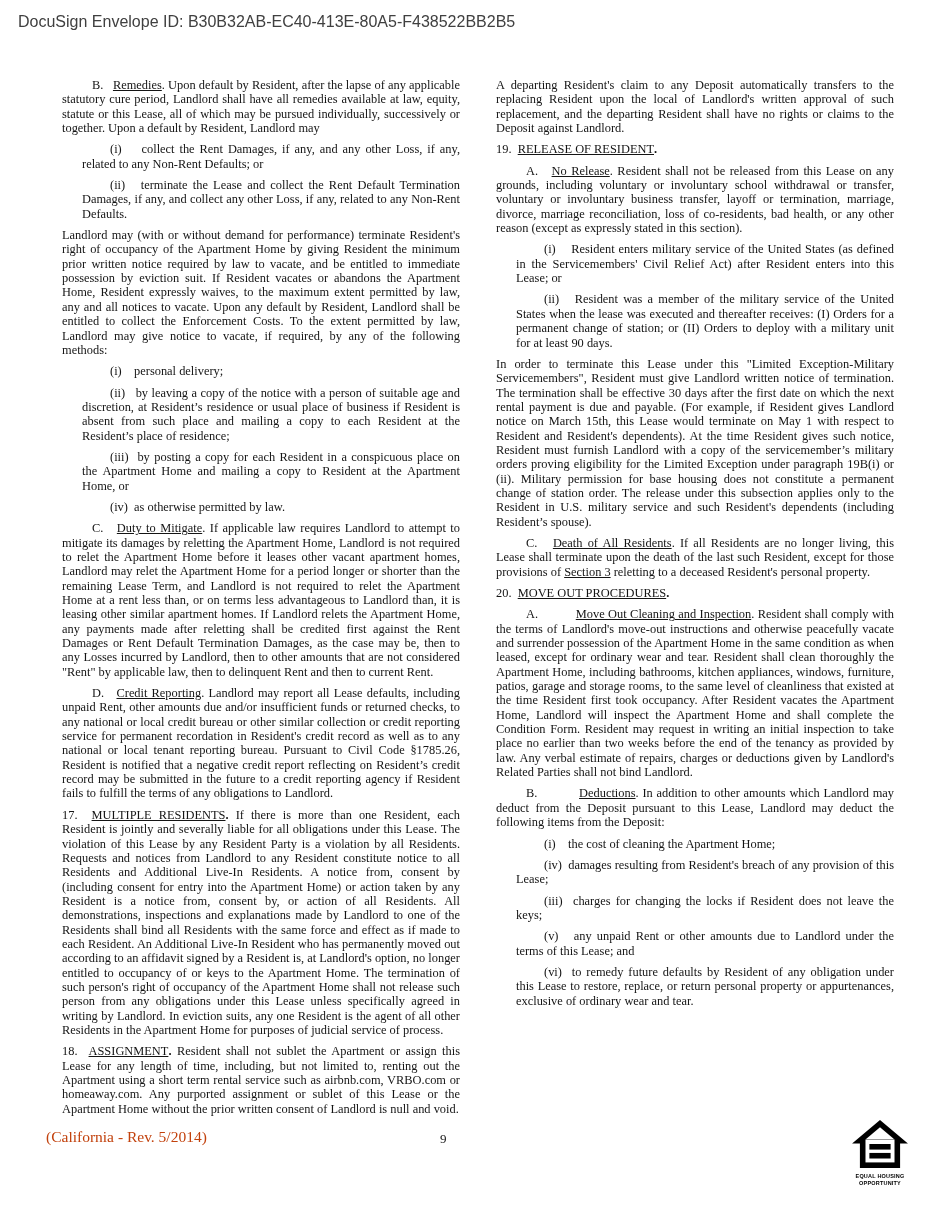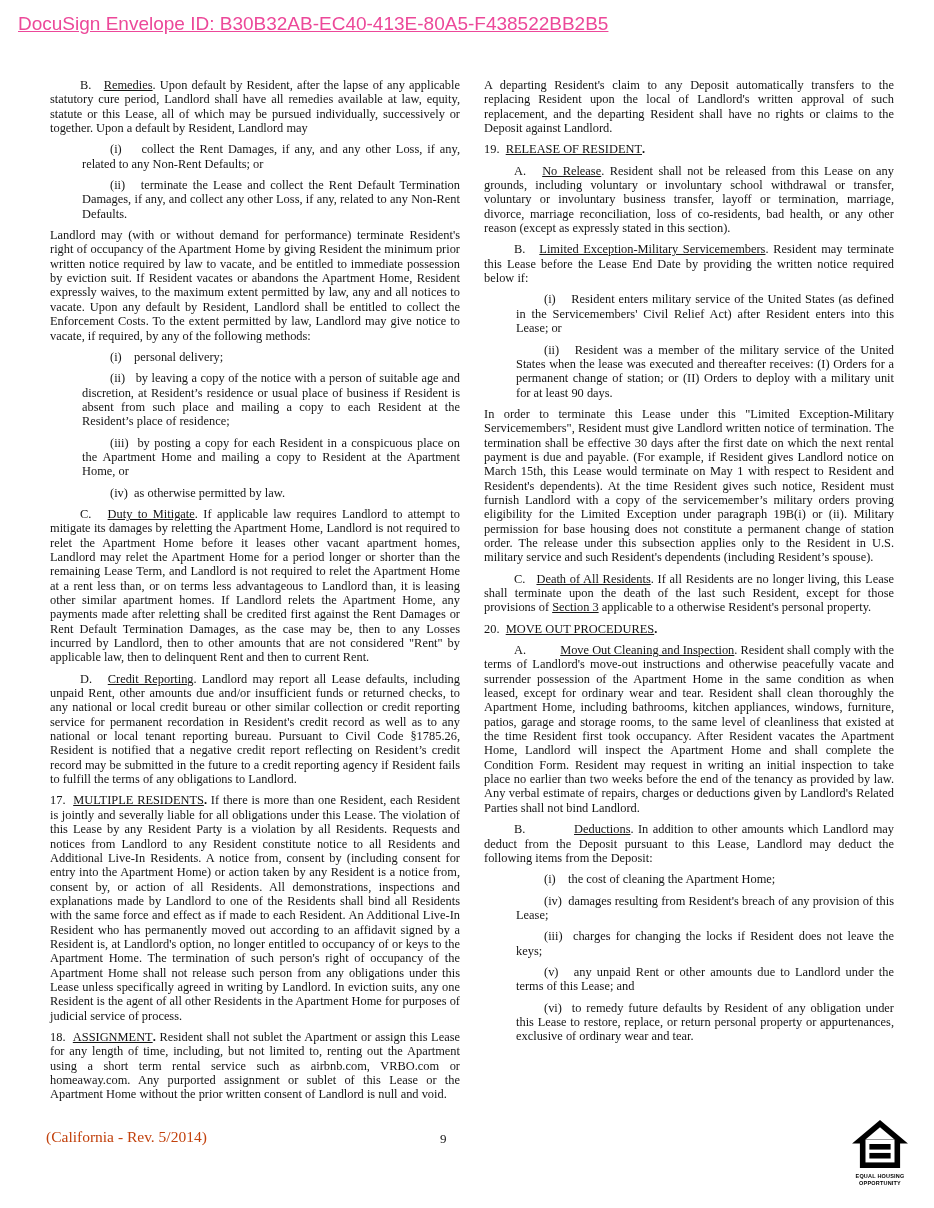--- a/index.html
+++ b/index.html
@@ -10,39 +10,38 @@
     background: #ffffff;
     overflow: hidden;
     font-family: "Liberation Serif", serif;
     color: #141414;
   }
   .docusign-header {
     position: absolute;
     top: 13px;
     left: 18px;
     font-family: "Liberation Sans", sans-serif;
-    font-size: 19px;
-    color: #ec4899;
+    font-size: 16px;
+    color: #404040;
     white-space: nowrap;
-    text-decoration: underline;
   }
   .content {
     position: absolute;
     top: 78px;
     left: 46px;
     display: flex;
     gap: 20px;
   }
   .column {
     width: 414px;
     font-size: 12.4px;
     line-height: 14.35px;
     text-align: justify;
   }
-  .column p { margin: 0 0 7px 4px; }
+  .column p { margin: 0 0 7px 16px; }
   .para  { text-indent: 30px; }
   .flush { text-indent: 0; }
   .list1 { margin-left: 36px !important; text-indent: 28px; margin-bottom: 7px; }
   .heading { text-indent: 0; margin: 1px 0 8px 0; }
   .seg-u  { text-decoration: underline; }
   .seg-b  { font-weight: bold; }
   .seg-bu { font-weight: normal; text-decoration: underline; }
   .footer-left {
     position: absolute;
     left: 46px;
@@ -94,25 +93,24 @@
         <p class="list1"><span>(iv)&nbsp; as otherwise permitted by law.</span></p>
         <p class="para"><span>C.&nbsp;&nbsp;&nbsp;</span><span class="seg-u">Duty to Mitigate</span><span>.  If applicable law requires Landlord to attempt to mitigate its damages by reletting the Apartment Home, Landlord is not required to relet the Apartment Home before it leases other vacant apartment homes, Landlord may relet the Apartment Home for a period longer or shorter than the remaining Lease Term, and Landlord is not required to relet the Apartment Home at a rent less than, or on terms less advantageous to Landlord than, it is leasing other similar apartment homes.  If Landlord relets the Apartment Home, any payments made after reletting shall be credited first against the Rent Damages or Rent Default Termination Damages, as the case may be, then to any Losses incurred by Landlord, then to other amounts that are not considered "Rent" by applicable law, then to delinquent Rent and then to current Rent.</span></p>
         <p class="para"><span>D.&nbsp;&nbsp;&nbsp;</span><span class="seg-u">Credit Reporting</span><span>.  Landlord may report all Lease defaults, including unpaid Rent, other amounts due and/or insufficient funds or returned checks, to any national or local credit bureau or other similar collection or credit reporting service for permanent recordation in Resident's credit record as well as to any national or local tenant reporting bureau. Pursuant to Civil Code §1785.26, Resident is notified that a negative credit report reflecting on Resident’s credit record may be submitted in the future to a credit reporting agency if Resident fails to fulfill the terms of any obligations to Landlord.</span></p>
         <p class="flush"><span>17.&nbsp;&nbsp;</span><span class="seg-bu">MULTIPLE RESIDENTS</span><span class="seg-b">.</span><span>  If there is more than one Resident, each Resident is jointly and severally liable for all obligations under this Lease.  The violation of this Lease by any Resident Party is a violation by all Residents.  Requests and notices from Landlord to any Resident constitute notice to all Residents and Additional Live-In Residents.  A notice from, consent by (including consent for entry into the Apartment Home) or action taken by any Resident is a notice from, consent by, or action of all Residents.  All demonstrations, inspections and explanations made by Landlord to one of the Residents shall bind all Residents with the same force and effect as if made to each Resident.  An Additional Live-In Resident who has permanently moved out according to an affidavit signed by a Resident is, at Landlord's option, no longer entitled to occupancy of or keys to the Apartment Home.  The termination of such person's right of occupancy of the Apartment Home shall not release such person from any obligations under this Lease unless specifically agreed in writing by Landlord.  In eviction suits, any one Resident is the agent of all other Residents in the Apartment Home for purposes of judicial service of process.</span></p>
         <p class="flush"><span>18.&nbsp;&nbsp;</span><span class="seg-bu">ASSIGNMENT</span><span class="seg-b">.</span><span>  Resident shall not sublet the Apartment or assign this Lease for any length of time, including, but not limited to, renting out the Apartment using a short term rental service such as airbnb.com, VRBO.com or homeaway.com.  Any purported assignment or sublet of this Lease or the Apartment Home without the prior written consent of Landlord is null and void.</span></p>
       </div>
     <div class="column">
         <p class="flush"><span>A departing Resident's claim to any Deposit automatically transfers to the replacing Resident upon the local of Landlord's written approval of such replacement, and the departing Resident shall have no rights or claims to the Deposit against Landlord.</span></p>
         <p class="heading"><span>19.&nbsp;&nbsp;</span><span class="seg-bu">RELEASE OF RESIDENT</span><span class="seg-b">.</span></p>
         <p class="para"><span>A.&nbsp;&nbsp;&nbsp;</span><span class="seg-u">No Release</span><span>.  Resident shall not be released from this Lease on any grounds, including voluntary or involuntary school withdrawal or transfer, voluntary or involuntary business transfer, layoff or termination, marriage, divorce, marriage reconciliation, loss of co-residents, bad health, or any other reason (except as expressly stated in this section).</span></p>
-        <p class="para"><span>B.&nbsp;&nbsp;&nbsp;</span><span class="seg-u">Limited Exception-Military Servicemembers</span><span>.  Resident may terminate this Lease before the Lease End Date by providing the written notice required below if:</span></p>
         <p class="list1"><span>(i)&nbsp;&nbsp;&nbsp; Resident enters military service of the United States (as defined in the Servicemembers' Civil Relief Act) after Resident enters into this Lease; or</span></p>
         <p class="list1"><span>(ii)&nbsp;&nbsp; Resident was a member of the military service of the United States when the lease was executed and thereafter receives: (I) Orders for a permanent change of station; or (II) Orders to deploy with a military unit for at least 90 days.</span></p>
         <p class="flush"><span>In order to terminate this Lease under this "Limited Exception-Military Servicemembers", Resident must give Landlord written notice of termination. The termination shall be effective 30 days after the first date on which the next rental payment is due and payable.  (For example, if Resident gives Landlord notice on March 15th, this Lease would terminate on May 1 with respect to Resident and Resident's dependents). At the time Resident gives such notice, Resident must furnish Landlord with a copy of the servicemember’s military orders proving eligibility for the Limited Exception under paragraph 19B(i) or (ii).  Military permission for base housing does not constitute a permanent change of station order.  The release under this subsection applies only to the Resident in U.S. military service and such Resident's dependents (including Resident’s spouse).</span></p>
-        <p class="para"><span>C.&nbsp;&nbsp;&nbsp;</span><span class="seg-u">Death of All Residents</span><span>.  If all Residents are no longer living, this Lease shall terminate upon the death of the last such Resident, except for those provisions of </span><span class="seg-u">Section 3</span><span> applicable to a otherwise Resident's personal property.</span></p>
+        <p class="para"><span>C.&nbsp;&nbsp;&nbsp;</span><span class="seg-u">Death of All Residents</span><span>.  If all Residents are no longer living, this Lease shall terminate upon the death of the last such Resident, except for those provisions of </span><span class="seg-u">Section 3</span><span> reletting to a deceased Resident's personal property.</span></p>
         <p class="heading"><span>20.&nbsp;&nbsp;</span><span class="seg-bu">MOVE OUT PROCEDURES</span><span class="seg-b">.</span></p>
         <p class="para"><span>A.&nbsp;&nbsp;&nbsp;&nbsp;&nbsp;&nbsp;&nbsp;&nbsp;&nbsp;&nbsp;&nbsp;</span><span class="seg-u">Move Out Cleaning and Inspection</span><span>.  Resident shall comply with the terms of Landlord's move-out instructions and otherwise peacefully vacate and surrender possession of the Apartment Home in the same condition as when leased, except for ordinary wear and tear.  Resident shall clean thoroughly the Apartment Home, including bathrooms, kitchen appliances, windows, furniture, patios, garage and storage rooms, to the same level of cleanliness that existed at the time Resident first took occupancy.  After Resident vacates the Apartment Home, Landlord will inspect the Apartment Home and shall complete the Condition Form.  Resident may request in writing an initial inspection to take place no earlier than two weeks before the end of the tenancy as provided by law.  Any verbal estimate of repairs, charges or deductions given by Landlord's Related Parties shall not bind Landlord.</span></p>
         <p class="para"><span>B.&nbsp;&nbsp;&nbsp;&nbsp;&nbsp;&nbsp;&nbsp;&nbsp;&nbsp;&nbsp;&nbsp;</span><span class="seg-u">Deductions</span><span>.  In addition to other amounts which Landlord may deduct from the Deposit pursuant to this Lease, Landlord may deduct the following items from the Deposit:</span></p>
         <p class="list1"><span>(i)&nbsp;&nbsp;&nbsp; the cost of cleaning the Apartment Home;</span></p>
         <p class="list1"><span>(iv)&nbsp; damages resulting from Resident's breach of any provision of this Lease;</span></p>
         <p class="list1"><span>(iii)&nbsp; charges for changing the locks if Resident does not leave the keys;</span></p>
         <p class="list1"><span>(v)&nbsp;&nbsp; any unpaid Rent or other amounts due to Landlord under the terms of this Lease; and</span></p>
         <p class="list1"><span>(vi)&nbsp; to remedy future defaults by Resident of any obligation under this Lease to restore, replace, or return personal property or appurtenances, exclusive of ordinary wear and tear.</span></p>
       </div>
   </div>

